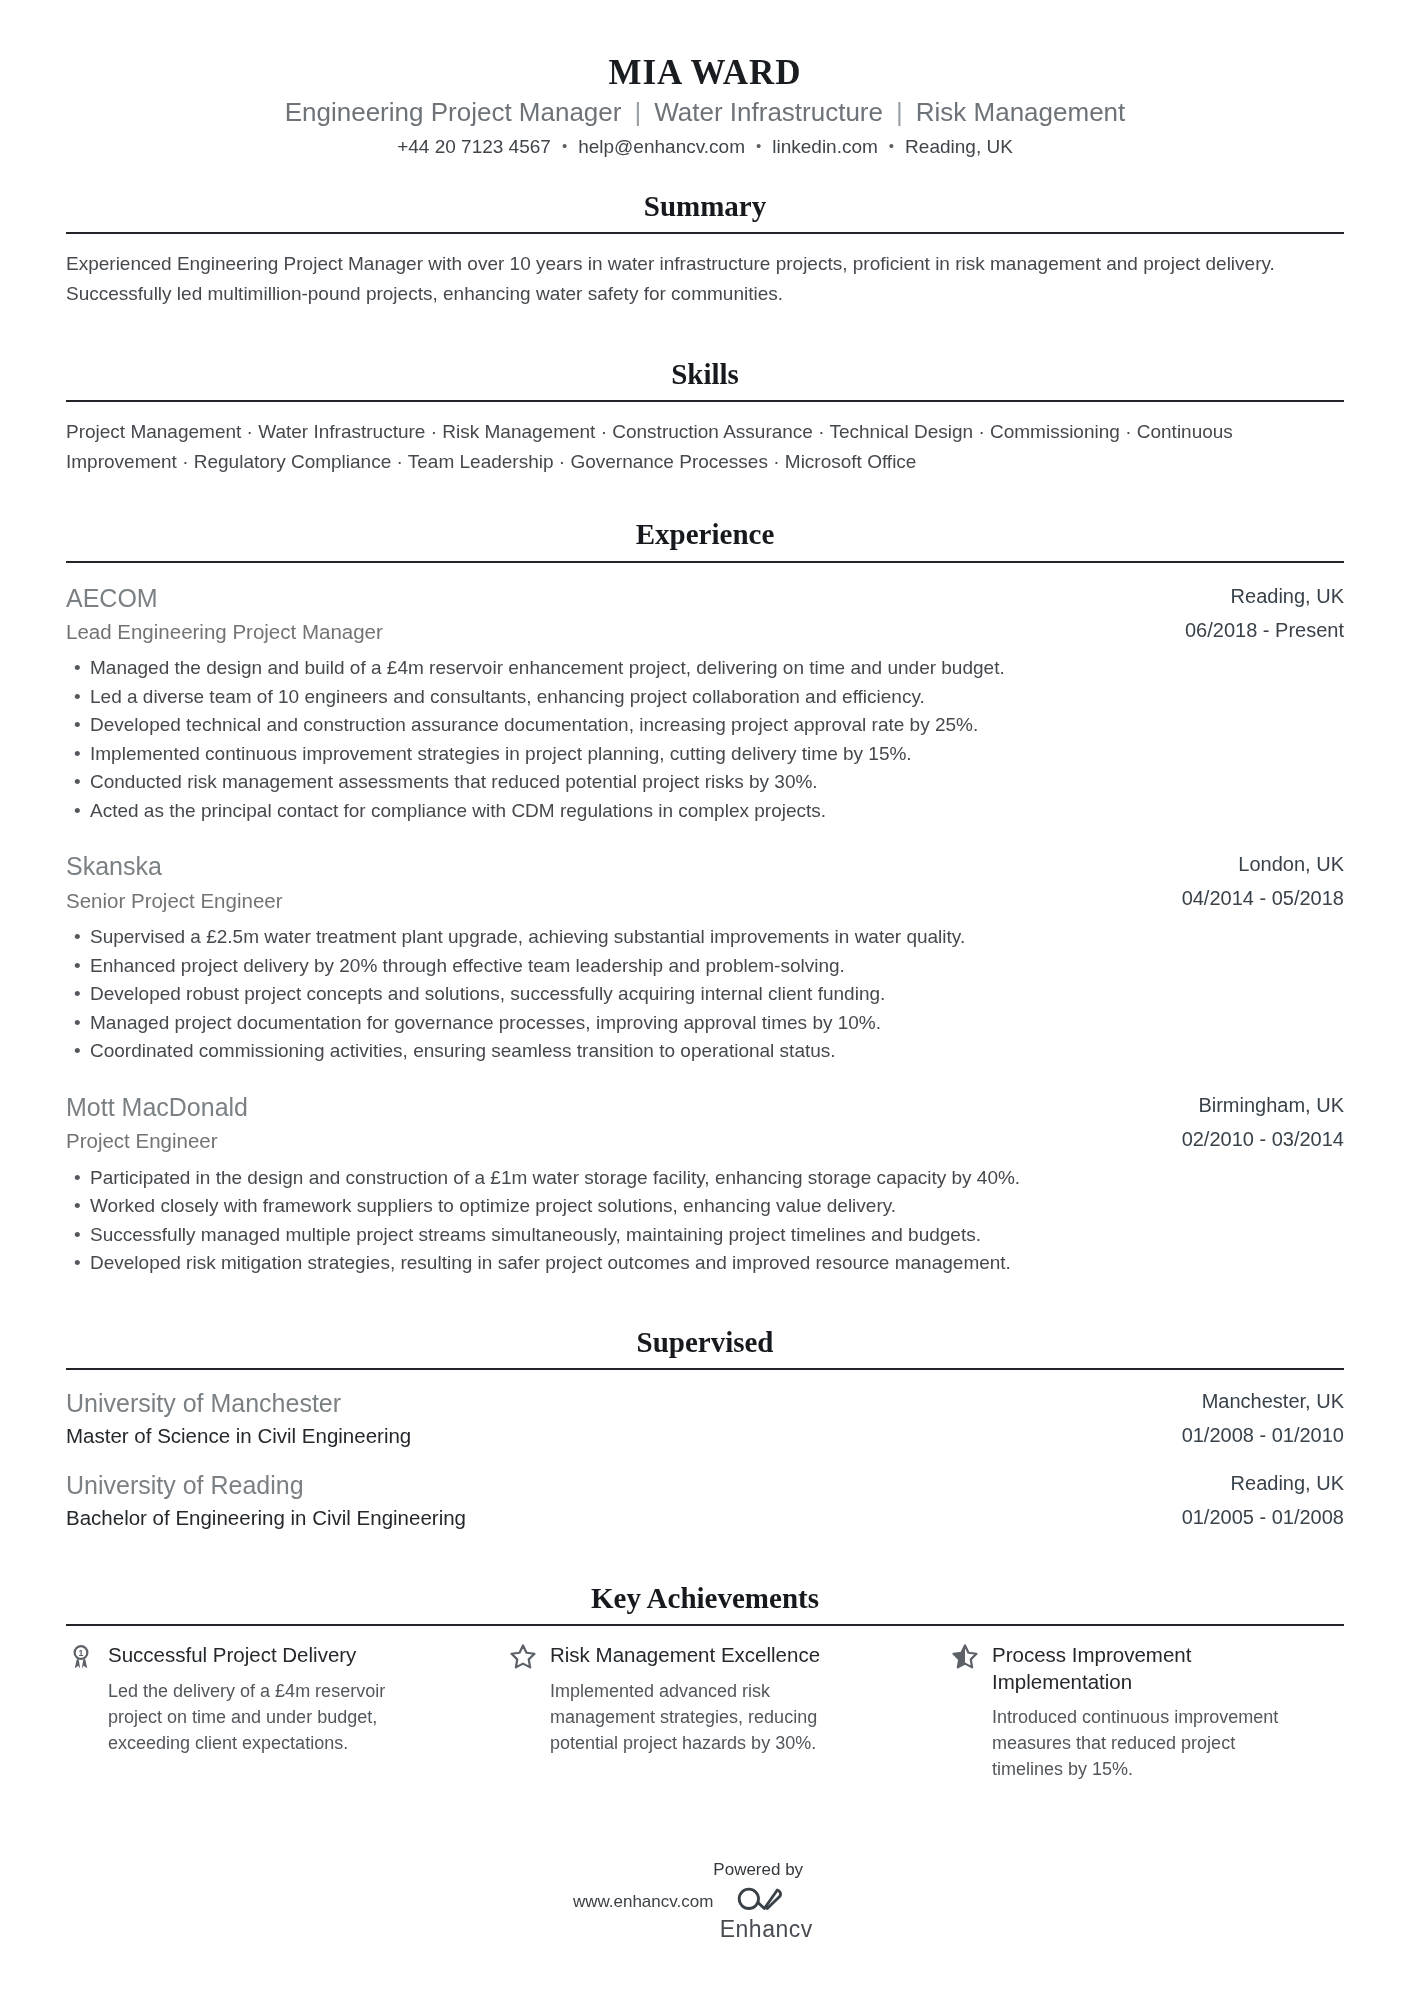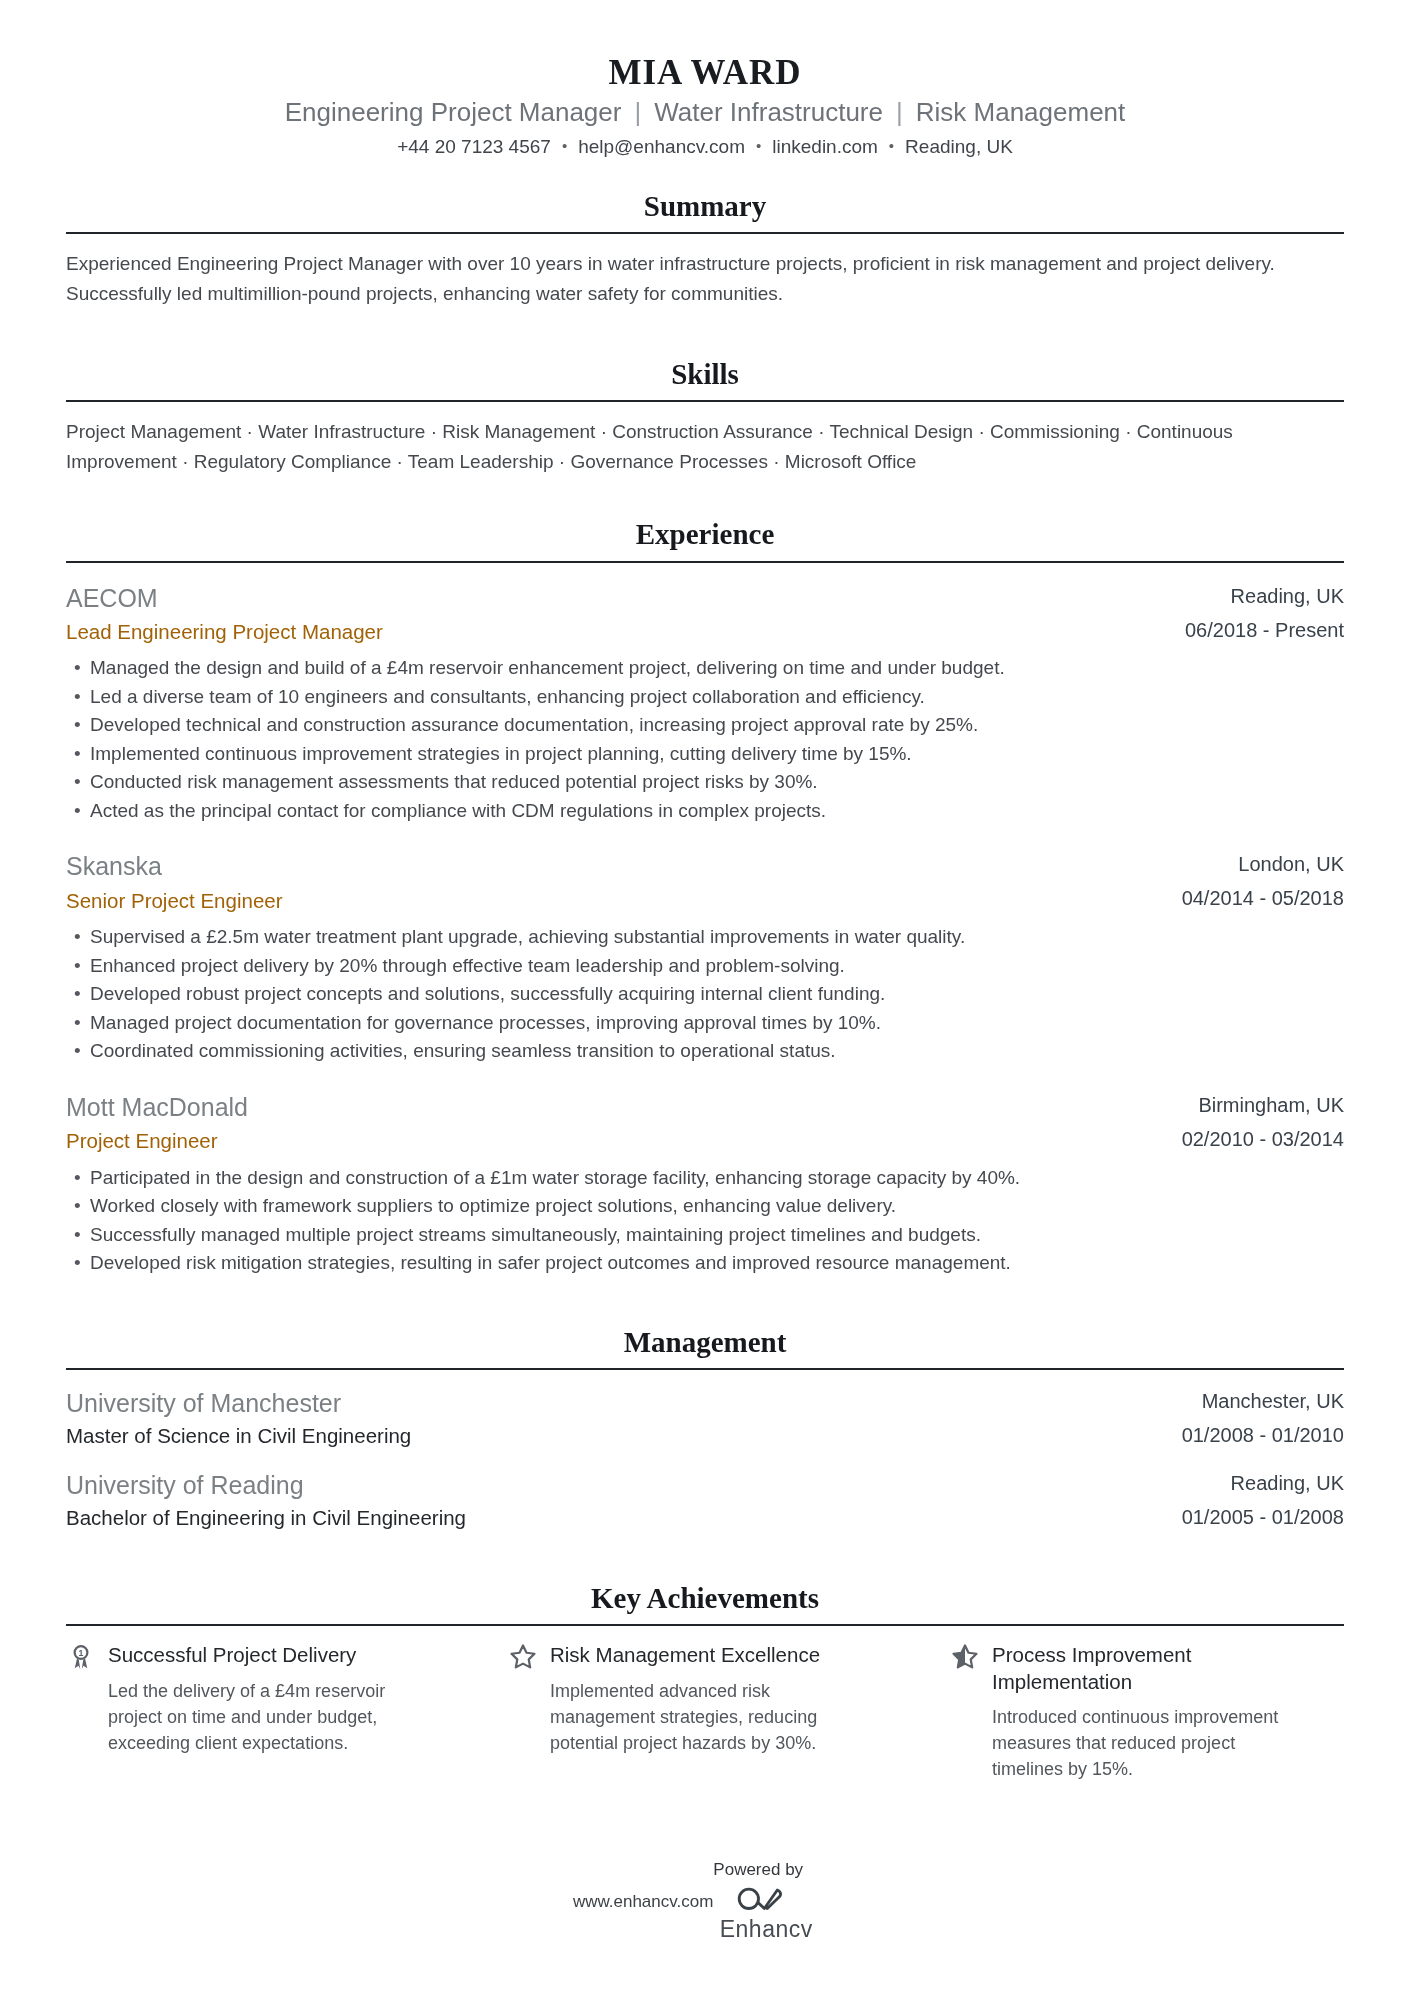--- a/index.html
+++ b/index.html
@@ -53,21 +53,21 @@
 
   .body-text {
     margin-top:15px; font-size:19px; line-height:1.55; color:#45494e;
   }
 
   
   .entry { margin-top:26px; }
   .entry.first { margin-top:20px; }
   .entry-header { display:flex; justify-content:space-between; align-items:flex-start; }
   .company { font-size:25px; color:#7b8084; line-height:1.25; font-weight:400; }
-  .role    { font-size:20.5px; color:#a16207; margin-top:5px; line-height:1.3; }
+  .role    { font-size:20.5px; color:#737373; margin-top:5px; line-height:1.3; }
   .right-info { text-align:right; font-size:20px; color:#39424a; line-height:1.3; }
   .dates { margin-top:8px; }
   ul.bullets { margin:9px 0 0 0; padding:0 0 0 24px; list-style:none; }
   ul.bullets li {
     position:relative; font-size:19px; color:#45494e; line-height:1.5;
   }
   ul.bullets li::before {
     content:"\2022"; position:absolute; left:-16px; top:0; color:#55595e;
   }
   .edu-entry { margin-top:20px; }
@@ -182,21 +182,21 @@
         <ul class="bullets">
           <li>Participated in the design and construction of a £1m water storage facility, enhancing storage capacity by 40%.</li>
           <li>Worked closely with framework suppliers to optimize project solutions, enhancing value delivery.</li>
           <li>Successfully managed multiple project streams simultaneously, maintaining project timelines and budgets.</li>
           <li>Developed risk mitigation strategies, resulting in safer project outcomes and improved resource management.</li>
         </ul>
       </div>
     </div>
 
     <div class="sec-edu">
-      <div class="section-heading">Management</div>
+      <div class="section-heading">Supervised</div>
 
       <div class="edu-entry first">
         <div class="entry-header">
           <div>
             <div class="company">University of Manchester</div>
             <div class="degree">Master of Science in Civil Engineering</div>
           </div>
           <div class="right-info">
             <div>Manchester, UK</div>
             <div class="dates">01/2008 - 01/2010</div>

